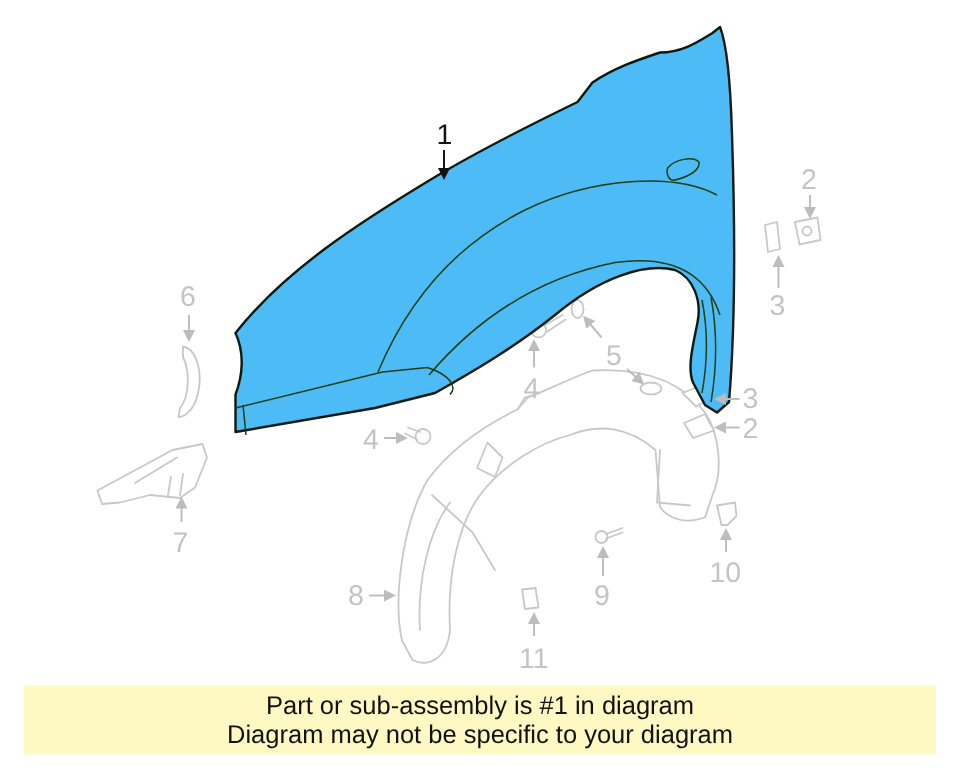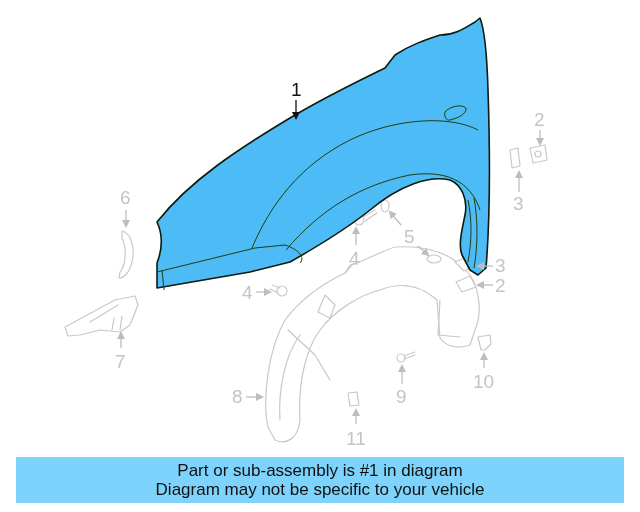--- a/index.html
+++ b/index.html
@@ -9,21 +9,21 @@
     .callout { font-family: "Liberation Sans", sans-serif; font-size: 19px; fill: #c4c4c4; }
     .callout-main { font-family: "Liberation Sans", sans-serif; font-size: 19px; fill: #111111; }
     .ghost { fill: none; stroke: #c8c8c8; stroke-width: 1.2; stroke-linejoin: round; stroke-linecap: round; }
     .ghost-fill { fill: #ffffff; stroke: #c8c8c8; stroke-width: 1.2; stroke-linejoin: round; }
     .arrow { stroke: #bdbdbd; stroke-width: 1.3; fill: none; }
     .arrowhead { fill: #bdbdbd; }
     .fender { fill: #4dbbf5; stroke: #0d1a0d; stroke-width: 1.6; stroke-linejoin: round; }
     .fender-line { fill: none; stroke: #1f3d12; stroke-width: 1; }
     #banner {
       position: absolute; left: 16px; top: 457px; width: 608px; height: 46px;
-      background: #7dd3fc; display: flex; flex-direction: column;
+      background: #fef9c3; display: flex; flex-direction: column;
       align-items: center; justify-content: center;
     }
     #banner span { font-family: "Liberation Sans", sans-serif; font-size: 17px; line-height: 19px; color: #111111; }
   </style>
 </head>
 <body>
 
 <svg id="diagram" viewBox="0 0 640 512" xmlns="http://www.w3.org/2000/svg">
   <defs>
     <marker id="ah" markerWidth="8" markerHeight="8" refX="6" refY="4" orient="auto" markerUnits="userSpaceOnUse">
@@ -147,14 +147,14 @@
     <line class="arrow" x1="484" y1="368" x2="484" y2="354" marker-end="url(#ah)"></line>
   </g>
   <g>
     <text class="callout" x="346" y="445">11</text>
     <line class="arrow" x1="356" y1="424" x2="356" y2="410" marker-end="url(#ah)"></line>
   </g>
 </svg>
 
 <div id="banner">
   <span>Part or sub-assembly is #1 in diagram</span>
-  <span>Diagram may not be specific to your vehicle</span>
+  <span>Diagram may not be specific to your diagram</span>
 </div>
 
 </body></html>

